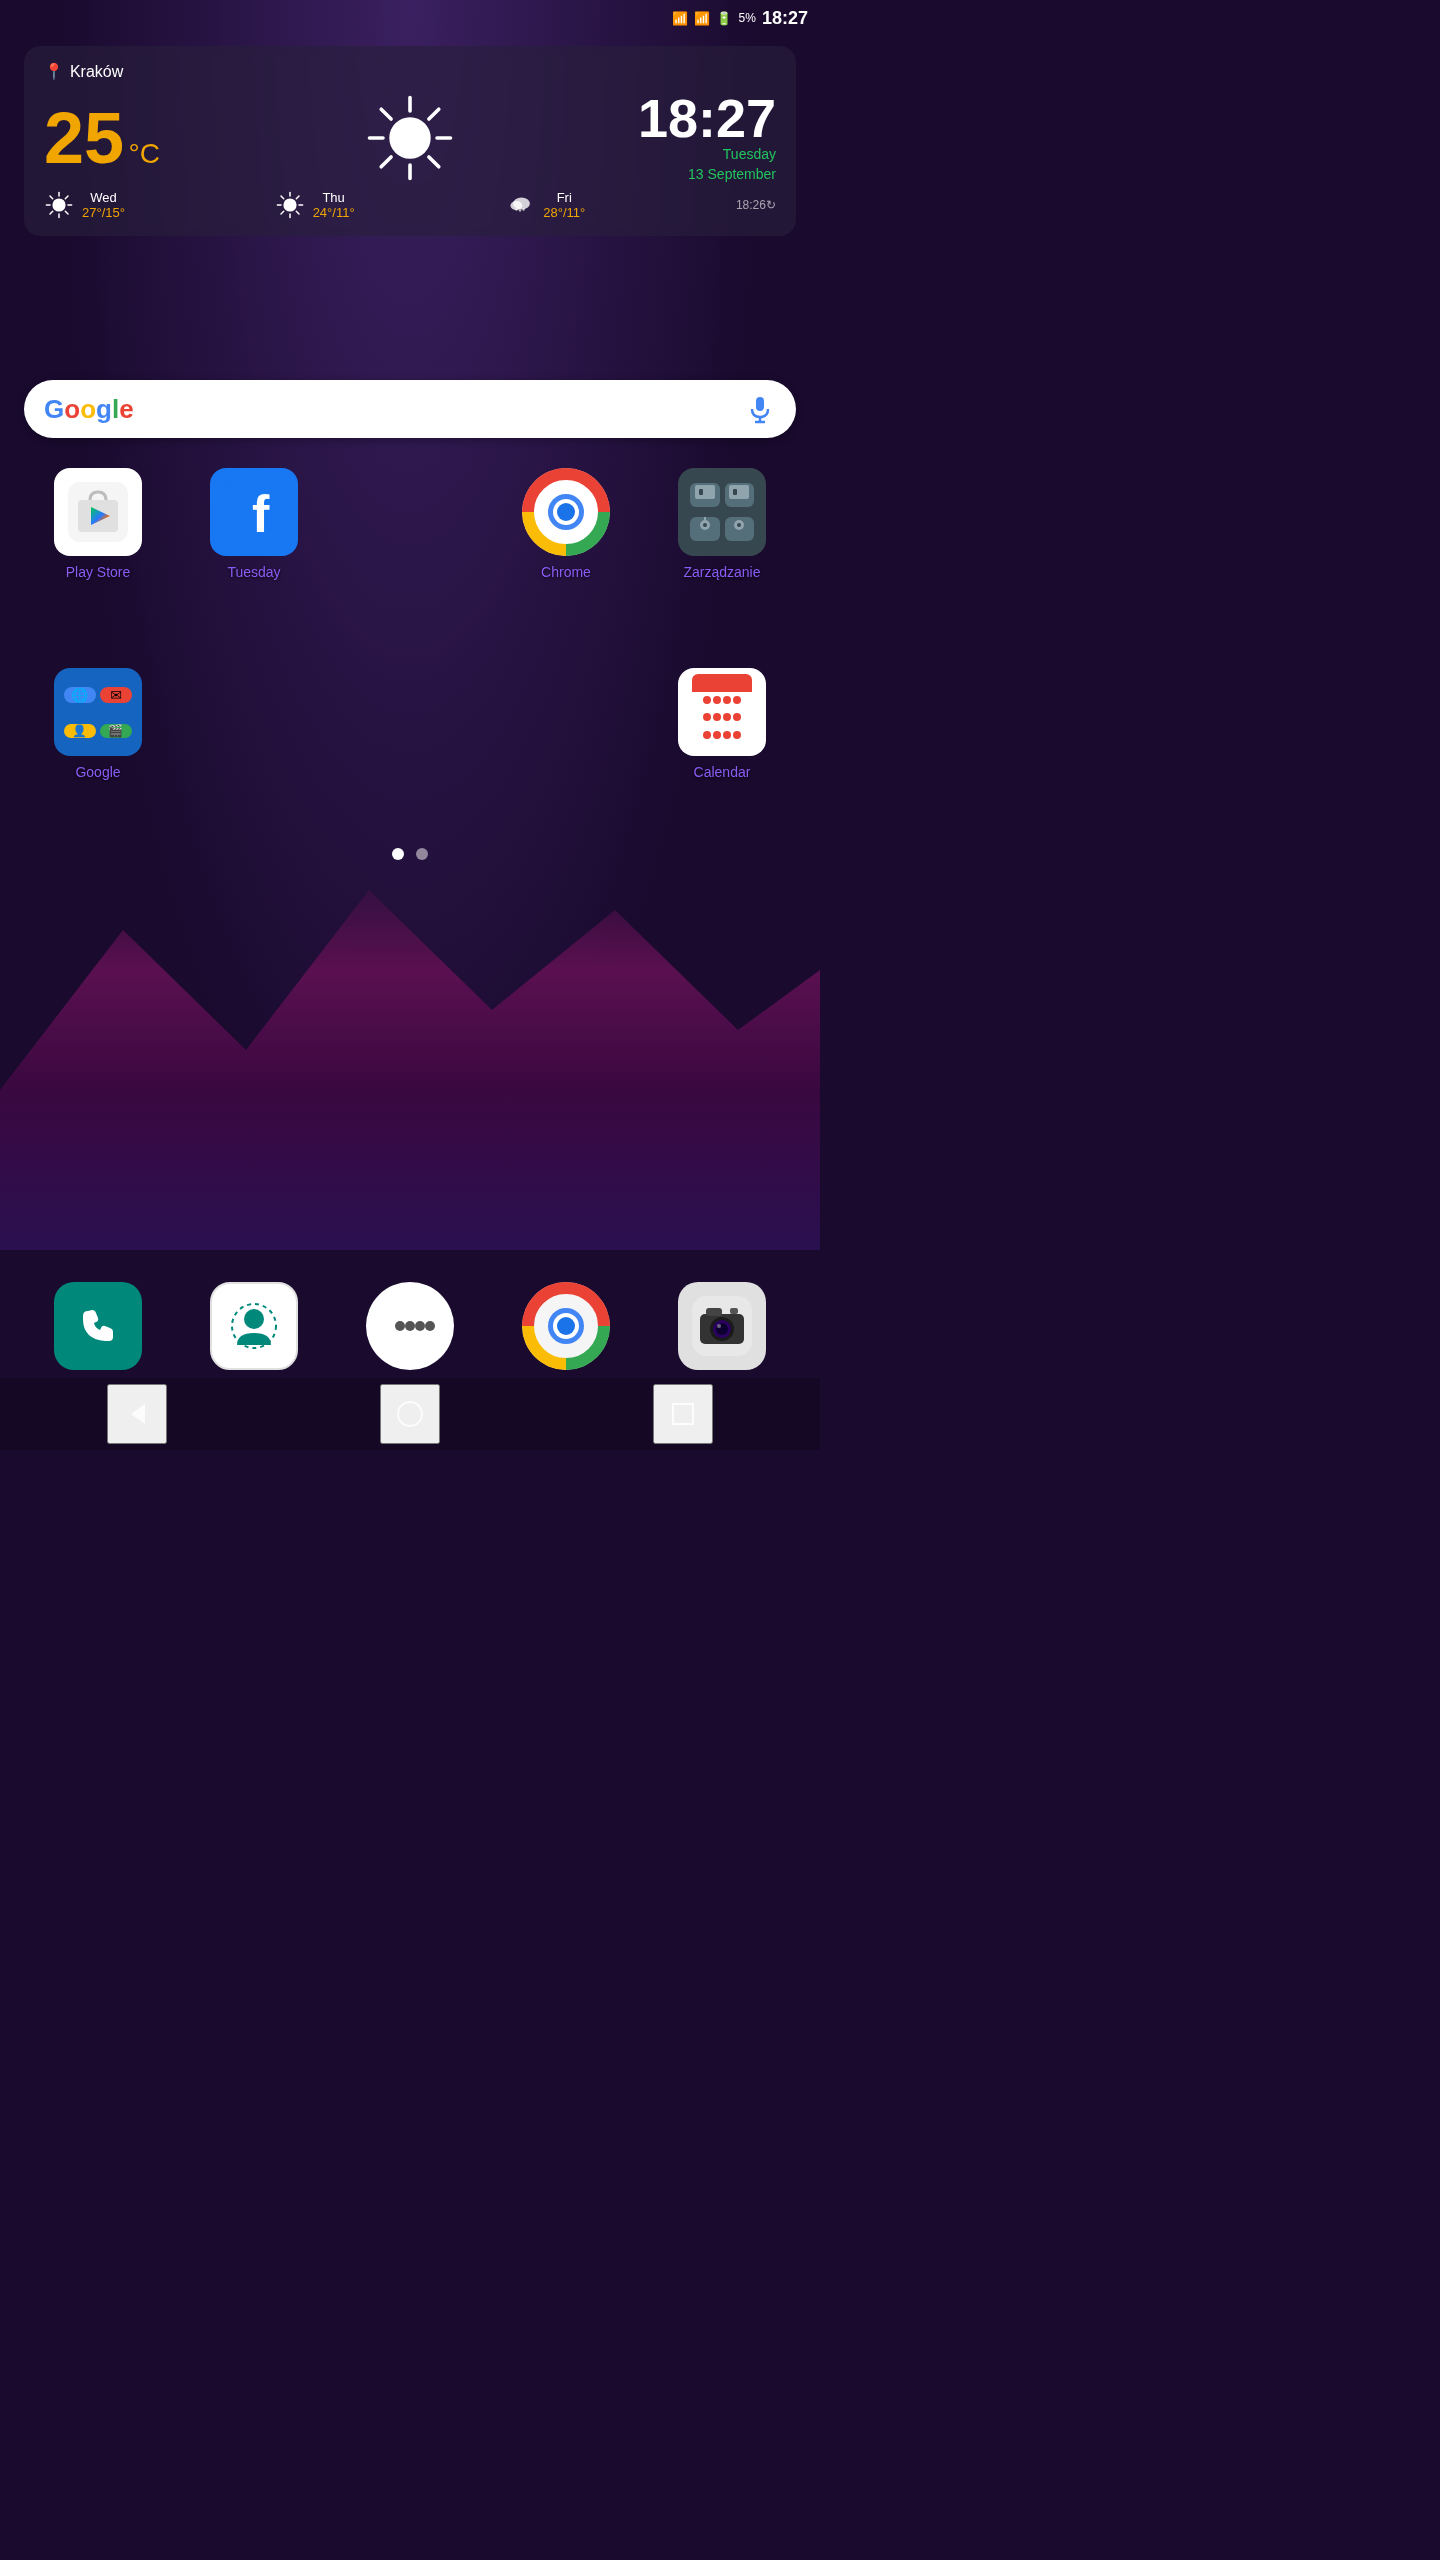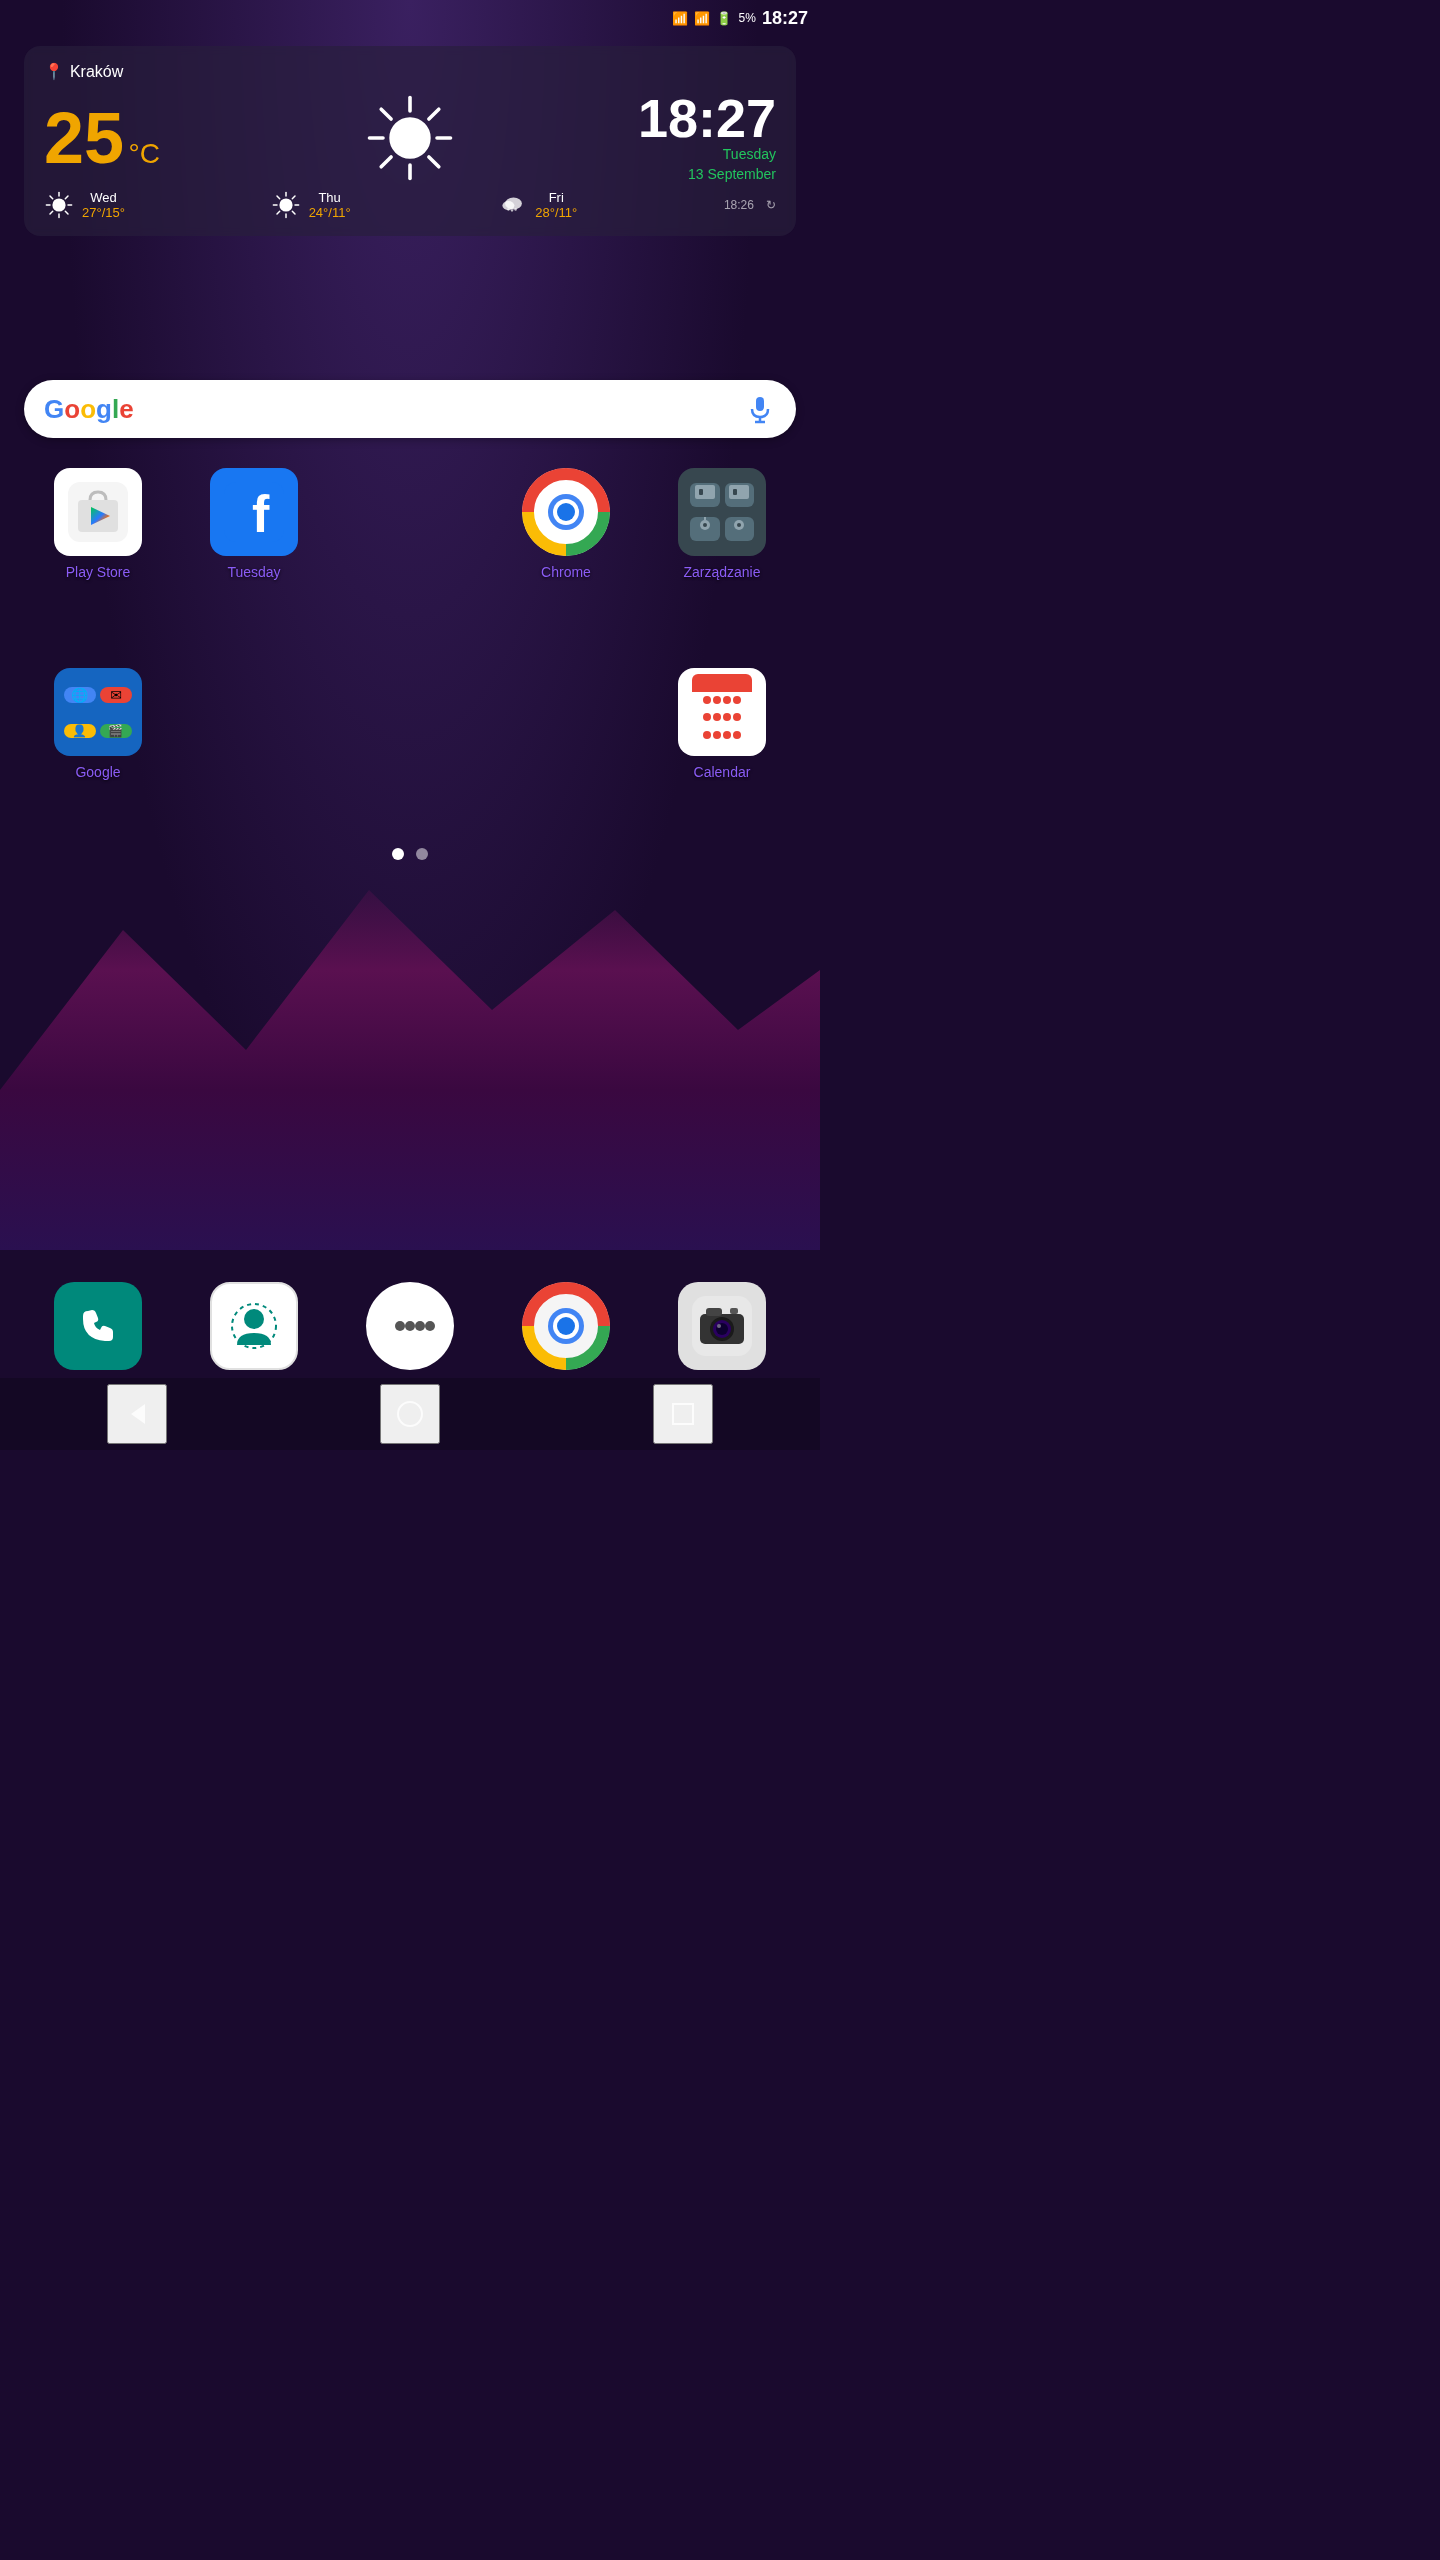--- a/index.html
+++ b/index.html
@@ -167,21 +167,21 @@
       color: #f0a500;
       font-size: 13px;
     }
 
     .weather-updated {
       color: rgba(255,255,255,0.6);
       font-size: 12px;
       margin-left: auto;
       display: flex;
       align-items: center;
-      gap: 12px;
+      gap: 0;
     }
 
     
     .search-bar {
       position: absolute;
       top: 380px;
       left: 24px;
       right: 24px;
       background: white;
       border-radius: 30px;

